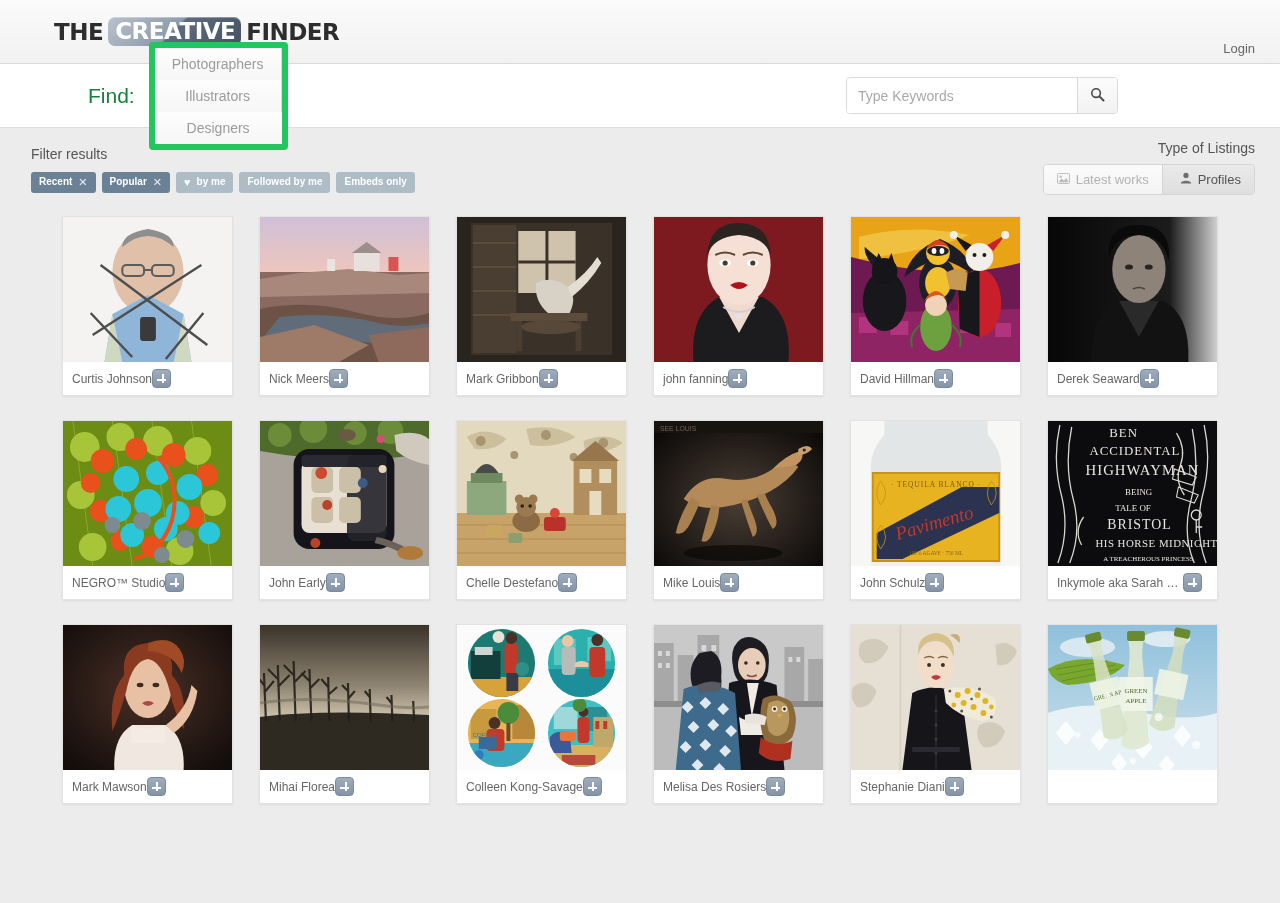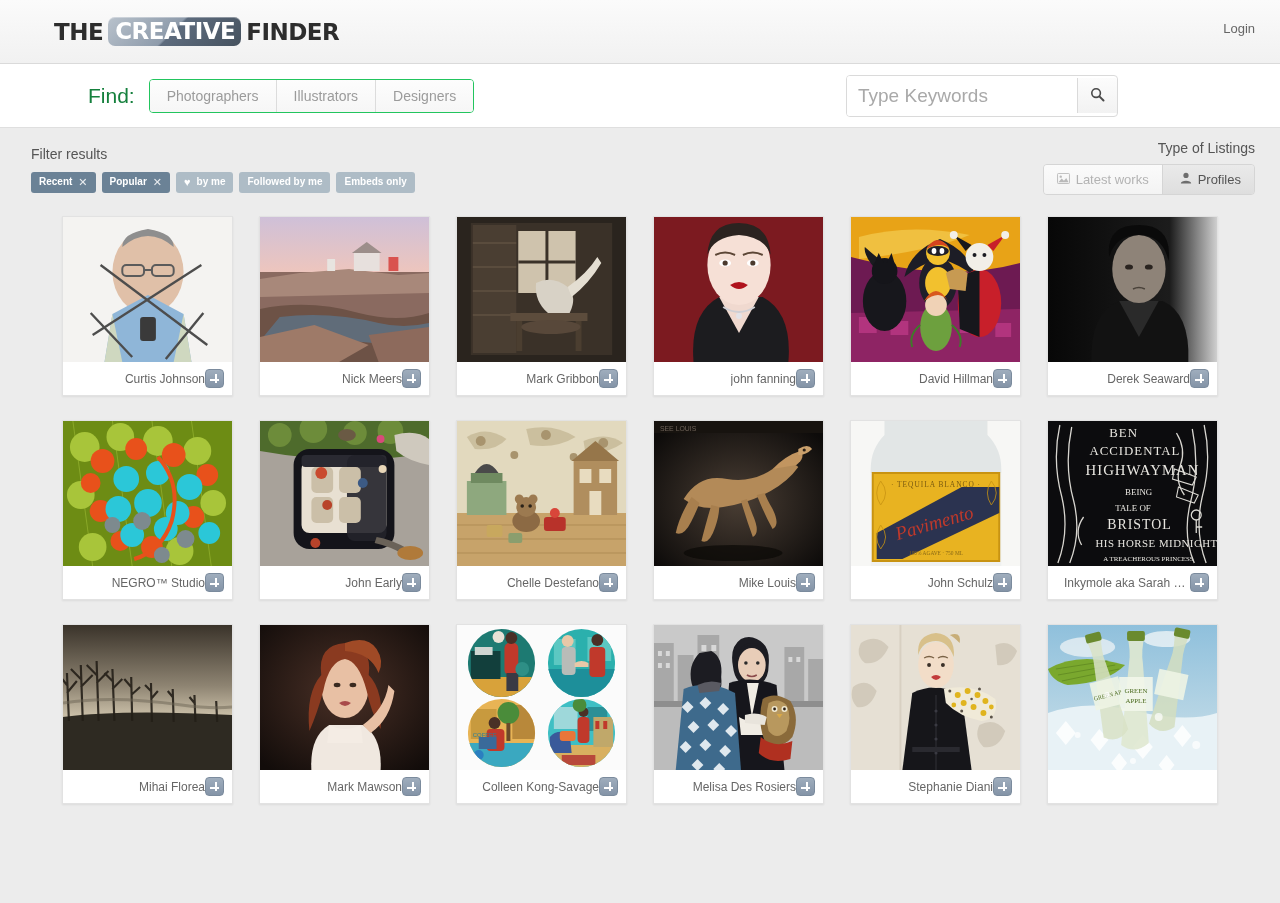--- a/index.html
+++ b/index.html
@@ -33,21 +33,21 @@
   .logo .badge{
     background:linear-gradient(135deg,#b9c2cc 0%,#8e9bab 48%,#5d6b7d 50%,#46525f 100%);
     color:#fff;
     border-radius:7px;
     padding:1px 6px 2px 7px;
     margin:0 5px;
     box-shadow:inset 0 1px 0 rgba(255,255,255,.35);
   }
   .top-right{
     position:absolute; right:25px; top:0; height:56px;
-    display:flex; align-items:center; gap:22px;
+    display:flex; align-items:flex-end; gap:22px;
   }
   .login-link{ color:#666; font-size:13px; text-decoration:none; cursor:pointer; }
   .cta-btn{
     background:linear-gradient(to bottom,#ef3226 0%,#e01f14 55%,#d3150b 100%);
     color:#fff; font-size:17px; font-weight:bold;
     border:none; border-radius:5px;
     padding:12px 21px;
     cursor:pointer;
     box-shadow:0 1px 1px rgba(0,0,0,.15), inset 0 1px 0 rgba(255,255,255,.22);
   }
@@ -60,24 +60,25 @@
     display:flex; align-items:center;
     position:relative;
   }
   .find-label{
     margin-left:88px;
     font-size:21px; color:#15803d;
     font-weight:normal;
   }
   .seg-group{
     display:flex; margin-left:14px;
-    border:1px solid #22c55e;
+    border:6px solid #22c55e;
     border-radius:4px;
     overflow:hidden;
     background:#fafafa;
+    flex-direction:column;
   }
   .seg-btn{
     padding:8px 17px;
     font-size:14px;
     color:#9b9b9b;
     background:linear-gradient(to bottom,#fdfdfd,#f6f6f6);
     border:none;
     border-right:1px solid #dcdcdc;
     cursor:pointer;
   }
@@ -88,21 +89,21 @@
     display:flex; align-items:center;
     border:1px solid #dadada;
     border-radius:4px;
     background:#fff;
     overflow:hidden;
   }
   .search-input{
     width:230px;
     border:none; outline:none;
     padding:9px 11px;
-    font-size:19px;
+    font-size:14px;
     color:#666;
     font-family:"Liberation Sans", sans-serif;
   }
   .search-input::placeholder{ color:#a9a9a9; }
   .search-go{
     width:40px; height:35px;
     border:none; border-left:1px solid #dadada;
     background:linear-gradient(to bottom,#fcfcfc,#f2f2f2);
     cursor:pointer;
     display:flex; align-items:center; justify-content:center;
@@ -176,21 +177,21 @@
     width:100%; height:145px;
     display:block;
     background-size:cover;
     background-position:center;
     position:relative;
     overflow:hidden;
   }
   .thumb svg{ display:block; width:100%; height:100%; }
   .card-foot{
     height:33px;
-    display:flex; align-items:center; justify-content:flex-end;
+    display:flex; align-items:center; justify-content:flex-start;
     padding:0 8px 0 9px;
     background:#fff;
   }
   .card-name{
     font-size:12px; color:#666;
     white-space:nowrap; overflow:hidden; text-overflow:ellipsis;
     max-width:126px;
   }
   .add-btn{
     width:19px; height:19px; flex:0 0 19px;
@@ -712,20 +713,47 @@
     <div class="card-foot">
       <span class="card-name">Inkymole aka Sarah J ...</span>
       <span class="add-btn"></span>
     </div>
   </div>
 
   <div class="card">
     <div class="thumb">
       <svg viewBox="0 0 171 145" preserveAspectRatio="none">
         <defs>
+            <radialGradient id="dk13" cx="0.5" cy="0.45" r="0.7">
+          <stop offset="0" stop-color="#4a3026"></stop>
+              <stop offset="1" stop-color="#120c0a"></stop>
+            </radialGradient>
+          </defs>
+        <rect width="171" height="145" fill="url(#dk13)"></rect>
+        <path d="M52 145 Q50 112 70 100 L104 100 Q124 112 122 145Z" fill="#f0e8e0"></path>
+        <ellipse cx="86" cy="62" rx="24" ry="31" fill="#e8c0a4"></ellipse>
+        <path d="M62 50 Q58 20 86 18 Q114 20 110 50 Q126 66 122 104 Q112 86 108 66 Q100 36 86 34 Q70 36 64 66 Q58 88 50 106 Q46 68 62 50Z" fill="#8a3a20"></path>
+        <path d="M86 18 Q108 10 118 24 Q126 36 120 48 Q112 28 86 26Z" fill="#a04a26"></path>
+        <ellipse cx="78" cy="60" rx="3.4" ry="2.2" fill="#3a2a20"></ellipse>
+        <ellipse cx="94" cy="60" rx="3.4" ry="2.2" fill="#3a2a20"></ellipse>
+        <path d="M80 78 Q86 74 92 78 Q86 84 80 78Z" fill="#a84a4a"></path>
+        <path d="M104 100 Q126 84 130 60 L136 66 Q132 94 112 108Z" fill="#e8c0a4"></path>
+        <path d="M70 100 Q86 108 102 100 L104 118 L68 118Z" fill="#f4ece4"></path>
+      </svg>
+    </div>
+    <div class="card-foot">
+      <span class="card-name">Mark Mawson</span>
+      <span class="add-btn"></span>
+    </div>
+  </div>
+
+  <div class="card">
+    <div class="thumb">
+      <svg viewBox="0 0 171 145" preserveAspectRatio="none">
+        <defs>
             <linearGradient id="fog14" x1="0" y1="0" x2="0" y2="1">
           <stop offset="0" stop-color="#3a332a"></stop>
               <stop offset="0.42" stop-color="#8e8472"></stop>
           <stop offset="0.62" stop-color="#c8bda6"></stop>
               <stop offset="1" stop-color="#3a3328"></stop>
             </linearGradient>
           </defs>
         <rect width="171" height="145" fill="url(#fog14)"></rect>
         <path d="M0 92 Q60 84 171 90 L171 145 L0 145 Z" fill="#2e2a22"></path>
         <g stroke="#241f18" stroke-width="2.2" fill="none" opacity=".9">
@@ -737,47 +765,20 @@
           <path d="M90 97 L89 58 M89 66 L83 60 M89 74 L96 66"></path>
           <path d="M112 97 L111 64 M111 72 L106 66"></path>
           <path d="M134 97 L133 70 M133 78 L128 72"></path>
           <path d="M156 97 L155 76"></path>
         </g>
         <path d="M0 78 Q50 70 120 80 Q150 84 171 82" stroke="#6b6354" stroke-width="3" fill="none" opacity=".5"></path>
       </svg>
     </div>
     <div class="card-foot">
       <span class="card-name">Mihai Florea</span>
-      <span class="add-btn"></span>
-    </div>
-  </div>
-
-  <div class="card">
-    <div class="thumb">
-      <svg viewBox="0 0 171 145" preserveAspectRatio="none">
-        <defs>
-            <radialGradient id="dk13" cx="0.5" cy="0.45" r="0.7">
-          <stop offset="0" stop-color="#4a3026"></stop>
-              <stop offset="1" stop-color="#120c0a"></stop>
-            </radialGradient>
-          </defs>
-        <rect width="171" height="145" fill="url(#dk13)"></rect>
-        <path d="M52 145 Q50 112 70 100 L104 100 Q124 112 122 145Z" fill="#f0e8e0"></path>
-        <ellipse cx="86" cy="62" rx="24" ry="31" fill="#e8c0a4"></ellipse>
-        <path d="M62 50 Q58 20 86 18 Q114 20 110 50 Q126 66 122 104 Q112 86 108 66 Q100 36 86 34 Q70 36 64 66 Q58 88 50 106 Q46 68 62 50Z" fill="#8a3a20"></path>
-        <path d="M86 18 Q108 10 118 24 Q126 36 120 48 Q112 28 86 26Z" fill="#a04a26"></path>
-        <ellipse cx="78" cy="60" rx="3.4" ry="2.2" fill="#3a2a20"></ellipse>
-        <ellipse cx="94" cy="60" rx="3.4" ry="2.2" fill="#3a2a20"></ellipse>
-        <path d="M80 78 Q86 74 92 78 Q86 84 80 78Z" fill="#a84a4a"></path>
-        <path d="M104 100 Q126 84 130 60 L136 66 Q132 94 112 108Z" fill="#e8c0a4"></path>
-        <path d="M70 100 Q86 108 102 100 L104 118 L68 118Z" fill="#f4ece4"></path>
-      </svg>
-    </div>
-    <div class="card-foot">
-      <span class="card-name">Mark Mawson</span>
       <span class="add-btn"></span>
     </div>
   </div>
 
   <div class="card">
     <div class="thumb">
       <svg viewBox="0 0 171 145" preserveAspectRatio="none">
         <rect width="171" height="145" fill="#fbfbfb"></rect>
 
         <clipPath id="c1">

